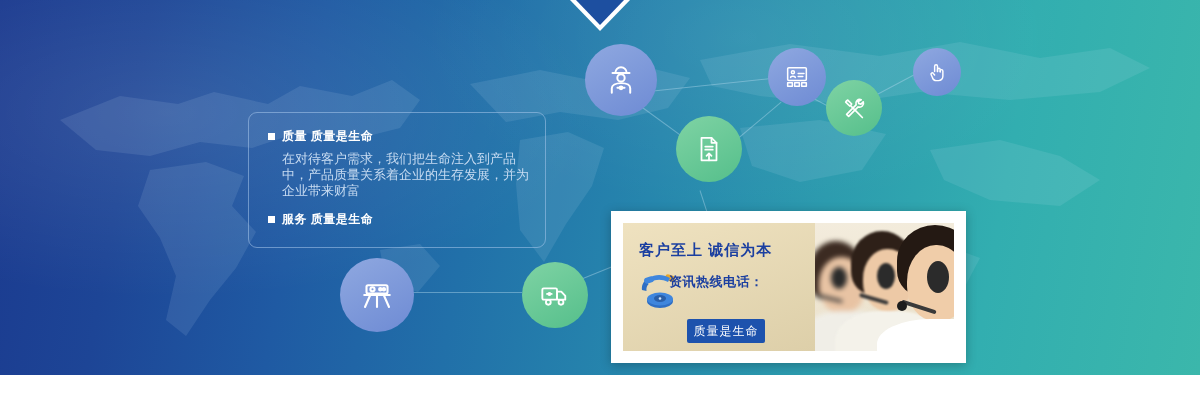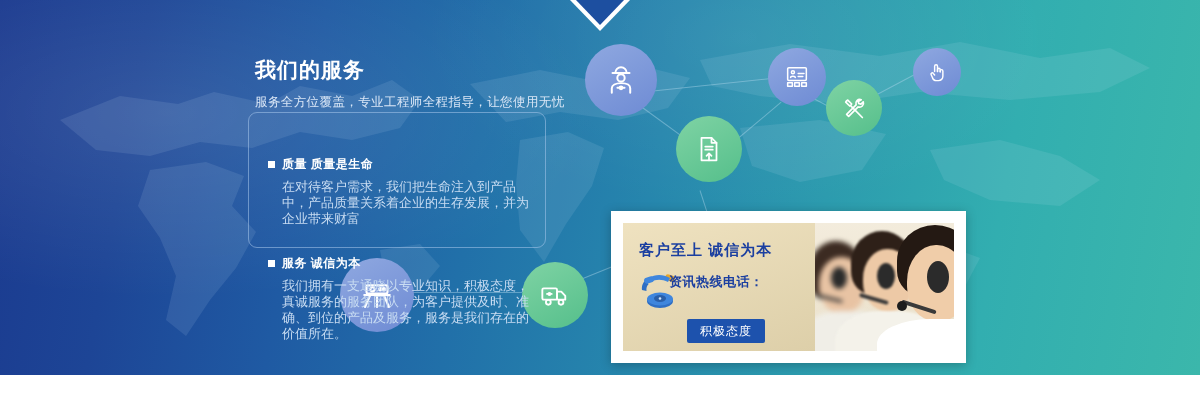--- a/index.html
+++ b/index.html
@@ -36,21 +36,21 @@
   .left { position:absolute; left:255px; top:56px; width:300px; }
   .sec-title { color:#ffffff; font-size:21px; font-weight:bold; letter-spacing:1px;
                line-height:28px; }
   .sec-sub { color:#d9e6f6; font-size:12.5px; line-height:20px; margin-top:8px;
              letter-spacing:.4px; white-space:nowrap; }
 
   .panel { position:absolute; left:248px; top:112px; width:298px; height:136px;
            border:1px solid rgba(168,198,235,.55); border-radius:9px; }
 
   .blocks { position:absolute; left:268px; top:128px; width:276px; }
-  .blk { margin-bottom:12px;margin-top:28px; }
+  .blk { margin-bottom:12px; }
   .blk-head { display:flex; align-items:center; gap:7px; }
   .sq { width:7px; height:7px; background:#ffffff; display:inline-block; }
   .blk-title { color:#ffffff; font-size:12px; font-weight:bold; letter-spacing:.5px; }
   .blk-body { color:#c8dcf2; font-size:13px; line-height:16px; margin-top:6px;
               margin-left:14px; width:250px; }
 
   
   .node { position:absolute; border-radius:50%; display:flex;
           align-items:center; justify-content:center; }
   .node.blue  { background:linear-gradient(150deg,#8fa8e0,#6e8bd4); }
@@ -216,41 +216,36 @@
         <rect x="2.5" y="7" width="11" height="8.5" rx="1"></rect>
         <path d="M13.5 9.5h3.2l3 3.2v2.8h-6.2z"></path>
         <circle cx="7" cy="17.5" r="1.8"></circle>
           <circle cx="16.5" cy="17.5" r="1.8"></circle>
         <path d="M6 11.2h3.5"></path>
           <circle cx="7.8" cy="11.2" r=".8"></circle>
       </svg>
     </span>
   </div>
 
-  <div class="left">
-    <div class="sec-title">我们的服务</div>
-    <div class="sec-sub">服务全方位覆盖，专业工程师全程指导，让您使用无忧</div>
-  </div>
 
   <div class="panel"></div>
 
   <div class="blocks">
     <div class="blk">
       <div class="blk-head">
         <span class="sq"></span>
         <span class="blk-title">质量  质量是生命</span>
       </div>
       <div class="blk-body">在对待客户需求，我们把生命注入到产品中，产品质量关系着企业的生存发展，并为企业带来财富</div>
     </div>
     <div class="blk">
       <div class="blk-head">
         <span class="sq"></span>
-        <span class="blk-title">服务  诚信为本</span>
+        <span class="blk-title">服务  质量是生命</span>
       </div>
-      <div class="blk-body">我们拥有一支通晓以专业知识，积极态度，真诚服务的服务团队，为客户提供及时、准确、到位的产品及服务，服务是我们存在的价值所在。</div>
     </div>
   </div>
 
   <div class="card">
 
     <div class="card-left">
       <div class="slogan">客户至上  诚信为本</div>
 
       <span class="tel-ico">
         <svg width="44" height="40" viewBox="0 0 44 40">
@@ -260,21 +255,21 @@
           <circle cx="23" cy="27.5" r="1.3" fill="#cfe3fa"></circle>
           <path d="M9 9c-3 2-4.5 6-4 10l4.5 1c-.4-3 .4-5.4 2-6.8z" fill="#2f6fc4"></path>
           <rect x="7" y="6" width="10" height="6" rx="3" transform="rotate(-18 12 9)" fill="#3f86dd"></rect>
           <rect x="28" y="4" width="10" height="6" rx="3" transform="rotate(18 33 7)" fill="#e8a72c"></rect>
           <path d="M12 7c6-4 14-4 21 0l-2 4c-6-3-12-3-17 0z" fill="#3f86dd"></path>
         </svg>
       </span>
 
       <div class="hot-label">资讯热线电话：</div>
 
-      <button class="cta">积极态度</button>
+      <button class="cta">质量是生命</button>
     </div>
 
     <div class="card-right">
       <div class="photo">
 
         <div class="agent blurA">
           <div class="hair" style="left:-6px; top:18px; width:54px; height:60px; background:#3c2b22;"></div>
           <div class="face" style="left:4px; top:34px; width:46px; height:56px; background:#e8c3a3;"></div>
           <div class="hset" style="left:16px; top:44px; width:16px; height:22px;"></div>
           <div class="boom" style="left:2px; top:74px; width:26px; height:3px; transform:rotate(14deg);"></div>

